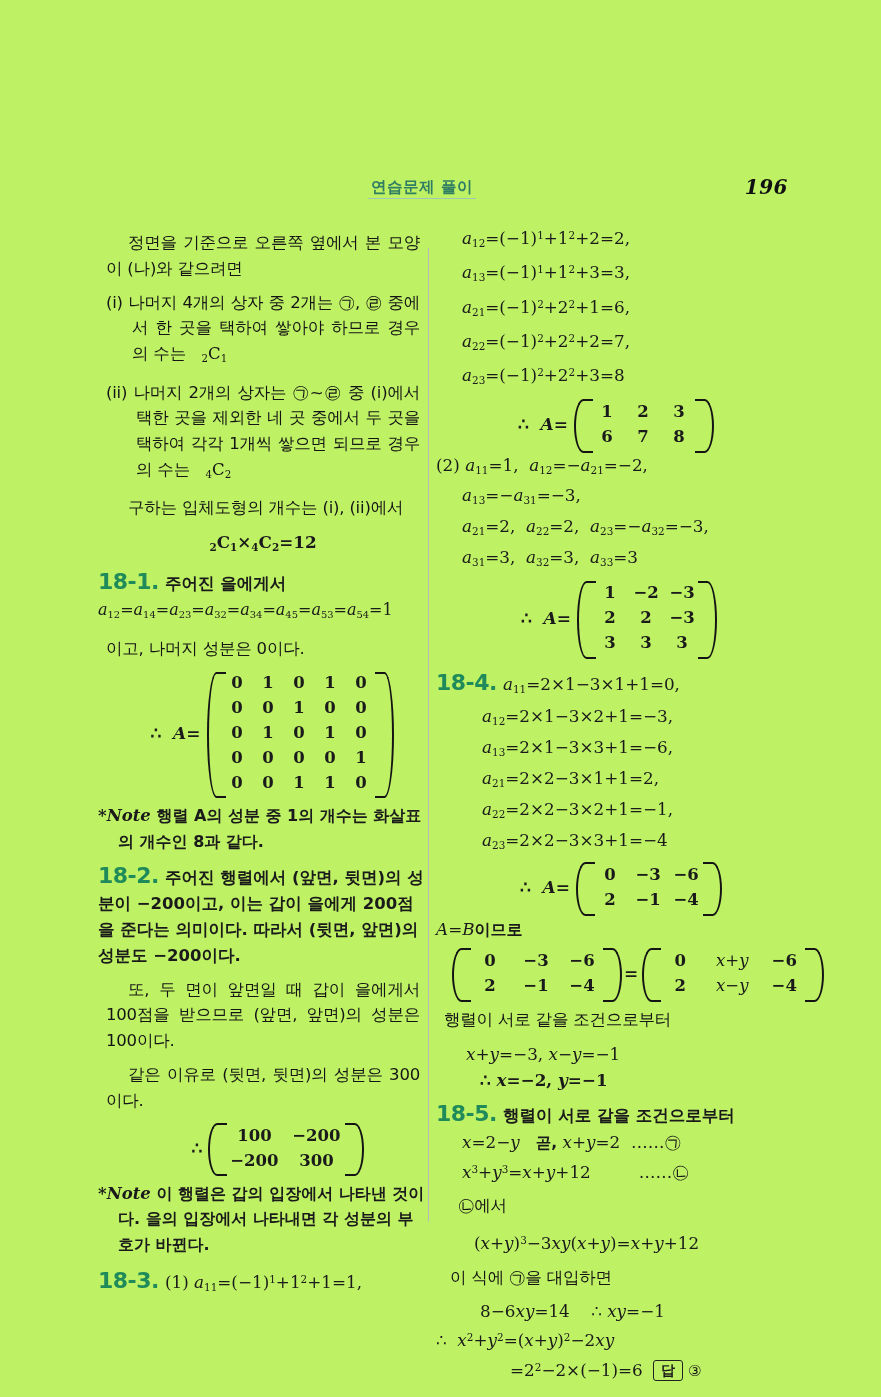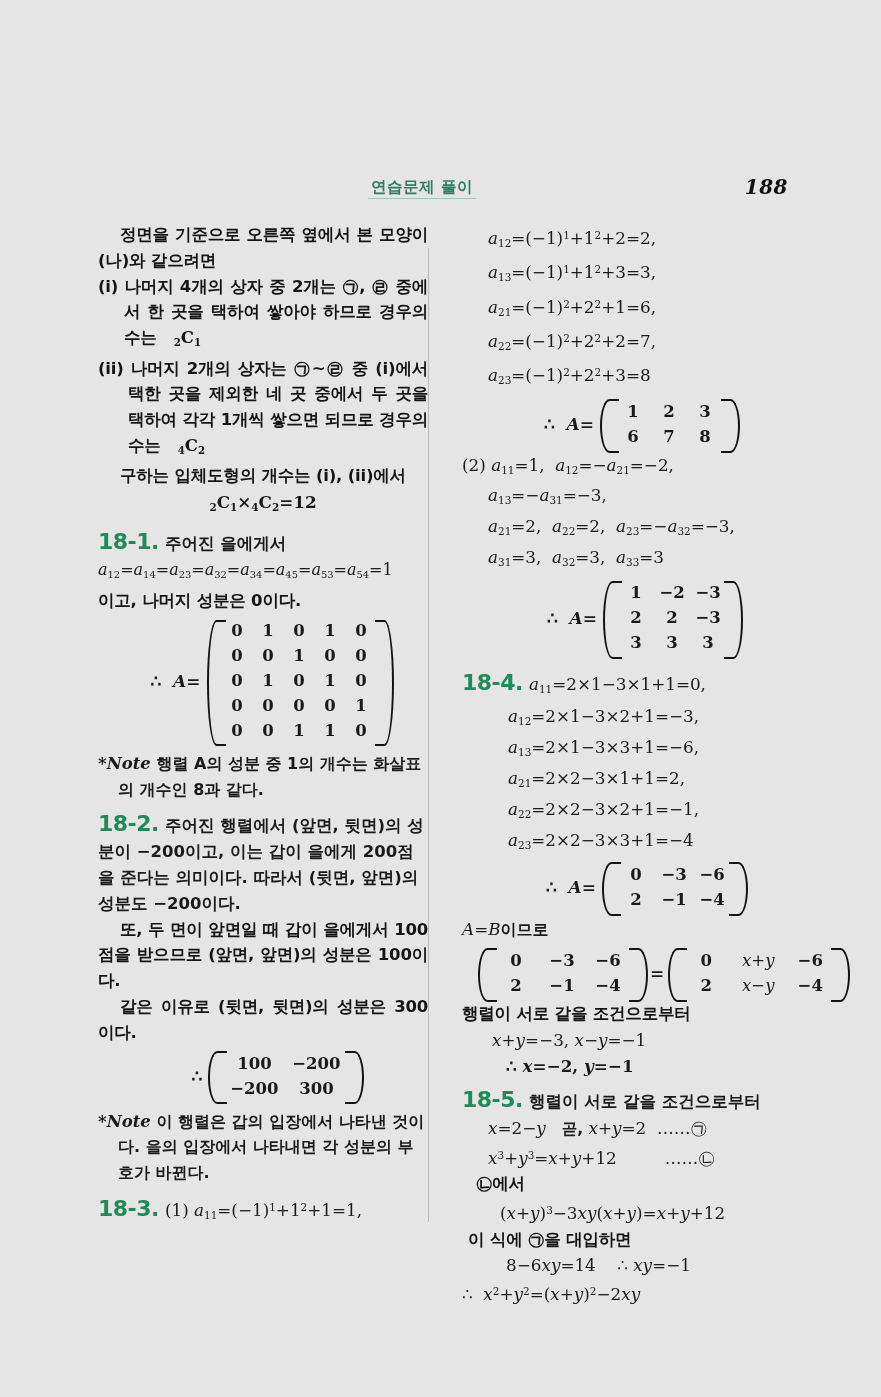--- a/index.html
+++ b/index.html
@@ -7,21 +7,21 @@
     width:881px;height:1397px;
     background:#ffffff;
     font-family:"Liberation Serif", serif;
     color:#1a1a1a;
     position:relative;
     overflow:hidden;
   }
   .page{
     position:absolute;
     left:0;top:0;width:881px;height:1397px;
-    background:#e5e5e5;
+    background:#bef264;
   }
 
   
   .runhead{
     position:absolute;
     left:0;top:178px;width:881px;
     height:26px;
   }
   .runhead-title{
     position:absolute;
@@ -46,37 +46,37 @@
     letter-spacing:.5px;
   }
 
   
   .col{
     position:absolute;
     top:222px;
     width:330px;
   }
   .col-left{ left:98px; }
-  .col-right{ left:462px; }
+  .col-right{ left:436px; }
 
   .divider{
     position:absolute;
     left:428px;top:248px;
     width:1px;height:974px;
     background:#b9b9b9;
   }
 
   
   .p{
     font-size:16.5px;
     line-height:25.8px;
     font-family:"DejaVu Sans", sans-serif;
-    font-weight:700;
+    font-weight:400;
     color:#141414;
-    margin:0;
+    margin:8px;
     text-align:justify;
     letter-spacing:-0.2px;
   }
   .p.indent{ text-indent:22px; }
   .p.hang{
     padding-left:26px;
     text-indent:-26px;
   }
   .p.hang2{
     padding-left:30px;
@@ -239,21 +239,21 @@
     font-size:15px;
   }
 </style>
 </head>
 <body>
 
 <div class="page">
 
   <div class="runhead">
     <div class="runhead-title">연습문제 풀이</div>
-    <div class="runhead-page">188</div>
+    <div class="runhead-page">196</div>
   </div>
 
   <div class="divider"></div>
 
   <div class="col col-left">
 
     <div class="p indent">정면을 기준으로 오른쪽 옆에서 본 모양이 (나)와 같으려면</div>
 
     <div class="p hang">
       <span>(i) 나머지 4개의 상자 중 2개는 ㉠, ㉣ 중에서 한 곳을 택하여 쌓아야 하므로 경우의 수는</span>
@@ -506,15 +506,19 @@
       <i>x</i>=2−<i>y</i>&nbsp;&nbsp;&nbsp;<span style="font-family:'DejaVu Sans',sans-serif;font-weight:700;font-size:15.5px;">곧,</span> <i>x</i>+<i>y</i>=2&nbsp;&nbsp;<span>……㉠</span>
     </div>
     <div class="mathline" style="padding-left:26px;">
       <i>x</i><sup>3</sup>+<i>y</i><sup>3</sup>=<i>x</i>+<i>y</i>+12&nbsp;&nbsp;&nbsp;&nbsp;&nbsp;&nbsp;&nbsp;&nbsp;&nbsp;<span>……㉡</span>
     </div>
     <div class="p" style="padding-left:14px;">㉡에서</div>
     <div class="mathline" style="padding-left:38px;">(<i>x</i>+<i>y</i>)<sup>3</sup>−3<i>xy</i>(<i>x</i>+<i>y</i>)=<i>x</i>+<i>y</i>+12</div>
     <div class="p" style="padding-left:6px;">이 식에 ㉠을 대입하면</div>
     <div class="mathline" style="padding-left:44px;">8−6<i>xy</i>=14&nbsp;&nbsp;&nbsp;&nbsp;∴ <i>xy</i>=−1</div>
     <div class="mathline">∴&nbsp; <i>x</i><sup>2</sup>+<i>y</i><sup>2</sup>=(<i>x</i>+<i>y</i>)<sup>2</sup>−2<i>xy</i></div>
+    <div class="mathline" style="padding-left:74px;">
+      =2<sup>2</sup>−2×(−1)=6
+      <span class="answerbox">답</span><span class="circnum">③</span>
+    </div>
 
   </div>
 </div>
 
 </body></html>

